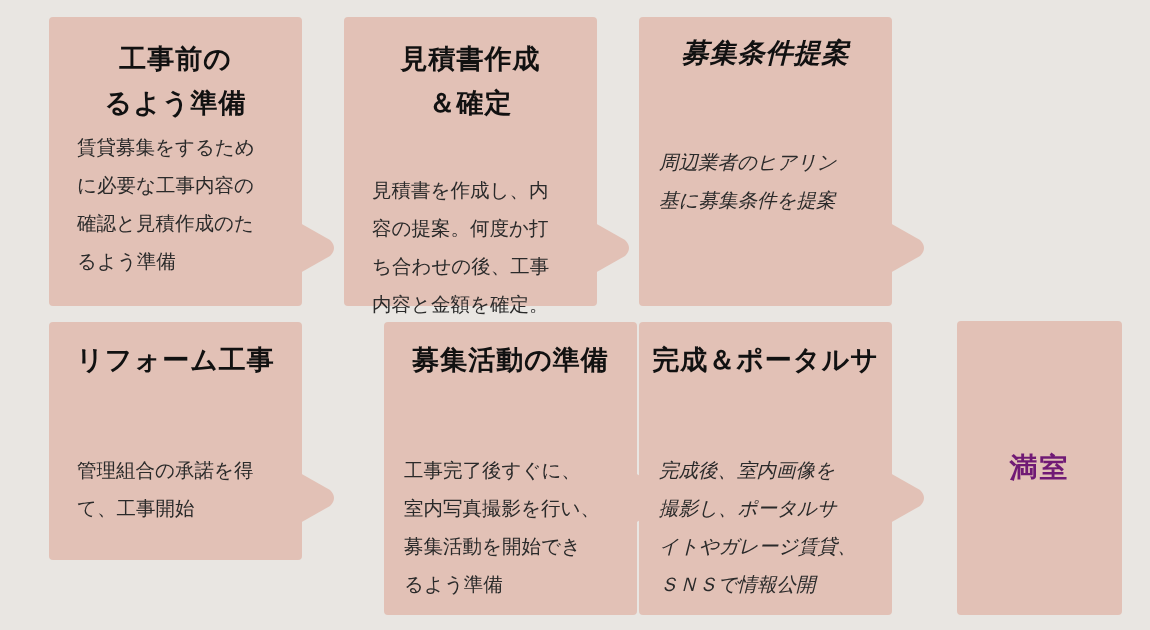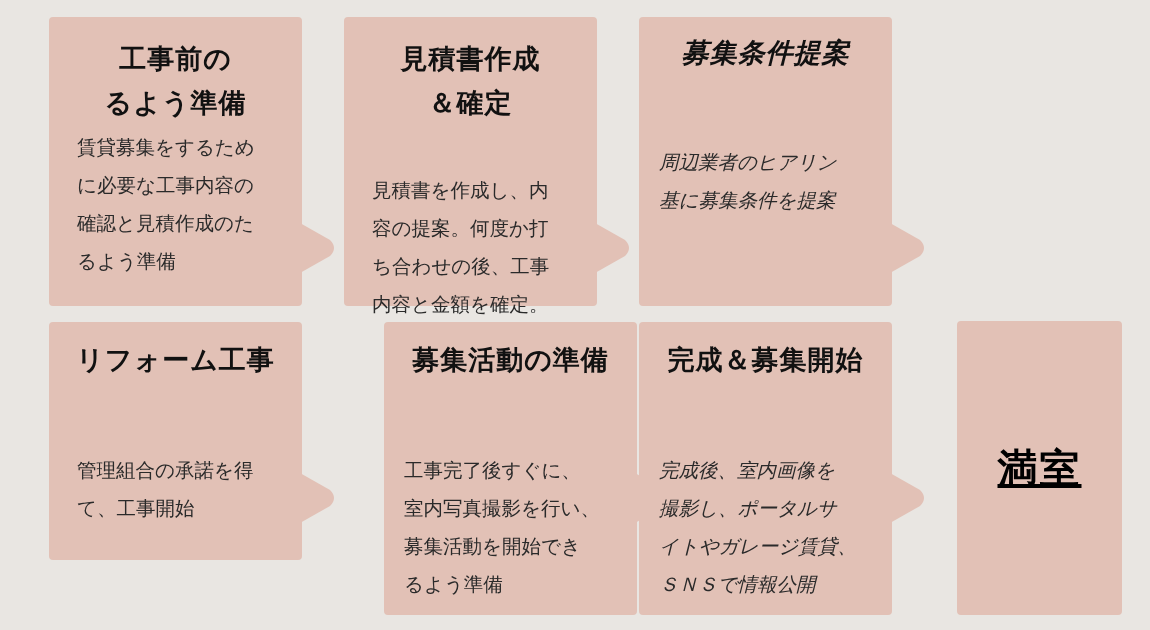--- a/index.html
+++ b/index.html
@@ -3,21 +3,21 @@
 <meta charset="utf-8">
 <style>
   html, body { margin:0; padding:0; }
   body { width:1150px; height:630px; background:#e9e6e2; position:relative; overflow:hidden;
          font-family:"DejaVu Sans", "Liberation Sans", sans-serif; color:#1a1a1a; }
   .card { position:absolute; background:#e2c1b6; border-radius:4px; box-sizing:border-box; }
   .tail-shape { position:absolute; right:-36px; width:38px; height:50px; }
   .title { position:absolute; left:0; right:0; text-align:center; font-weight:bold; font-size:27px; line-height:44px; color:#111; letter-spacing:1px; }
   .desc { position:absolute; left:28px; right:20px; font-size:19.5px; line-height:38px; color:#2a2a2a; }
   .final-title { position:absolute; left:0; right:0; top:0; bottom:0; display:flex; align-items:center; justify-content:center;
-                 font-weight:bold; font-size:40px; color:#000000; letter-spacing:2px;text-decoration:underline; }
+                 font-weight:bold; font-size:28px; color:#701a75; letter-spacing:2px; }
 </style>
 </head>
 <body>
 
 <div class="card" style="left:49px; top:17px; width:253px; height:289px;">
   <svg class="tail-shape" style="top:206px;" viewBox="0 0 38 50">
       <path d="M0 0 L30 17 Q38 25 30 33 L0 50 Z" fill="#e2c1b6"></path>
     </svg>
   <div class="title" style="top:20px;">
     <div>工事前の</div>
@@ -86,21 +86,21 @@
     <div>募集活動を開始でき</div>
     <div>るよう準備</div>
   </div>
 </div>
 
 <div class="card" style="left:639px; top:322px; width:253px; height:293px;">
   <svg class="tail-shape" style="top:151px;" viewBox="0 0 38 50">
       <path d="M0 0 L30 17 Q38 25 30 33 L0 50 Z" fill="#e2c1b6"></path>
     </svg>
   <div class="title" style="top:16px;">
-    <div>完成＆募集開始</div>
+    <div>完成＆ポータルサ</div>
   </div>
   <div class="desc" style="top:130px; left:20px; right:0;font-style:italic;">
     <div>完成後、室内画像を</div>
     <div>撮影し、ポータルサ</div>
     <div>イトやガレージ賃貸、</div>
     <div>ＳＮＳで情報公開</div>
   </div>
 </div>
 
 <div class="card" style="left:957px; top:321px; width:165px; height:294px;">

